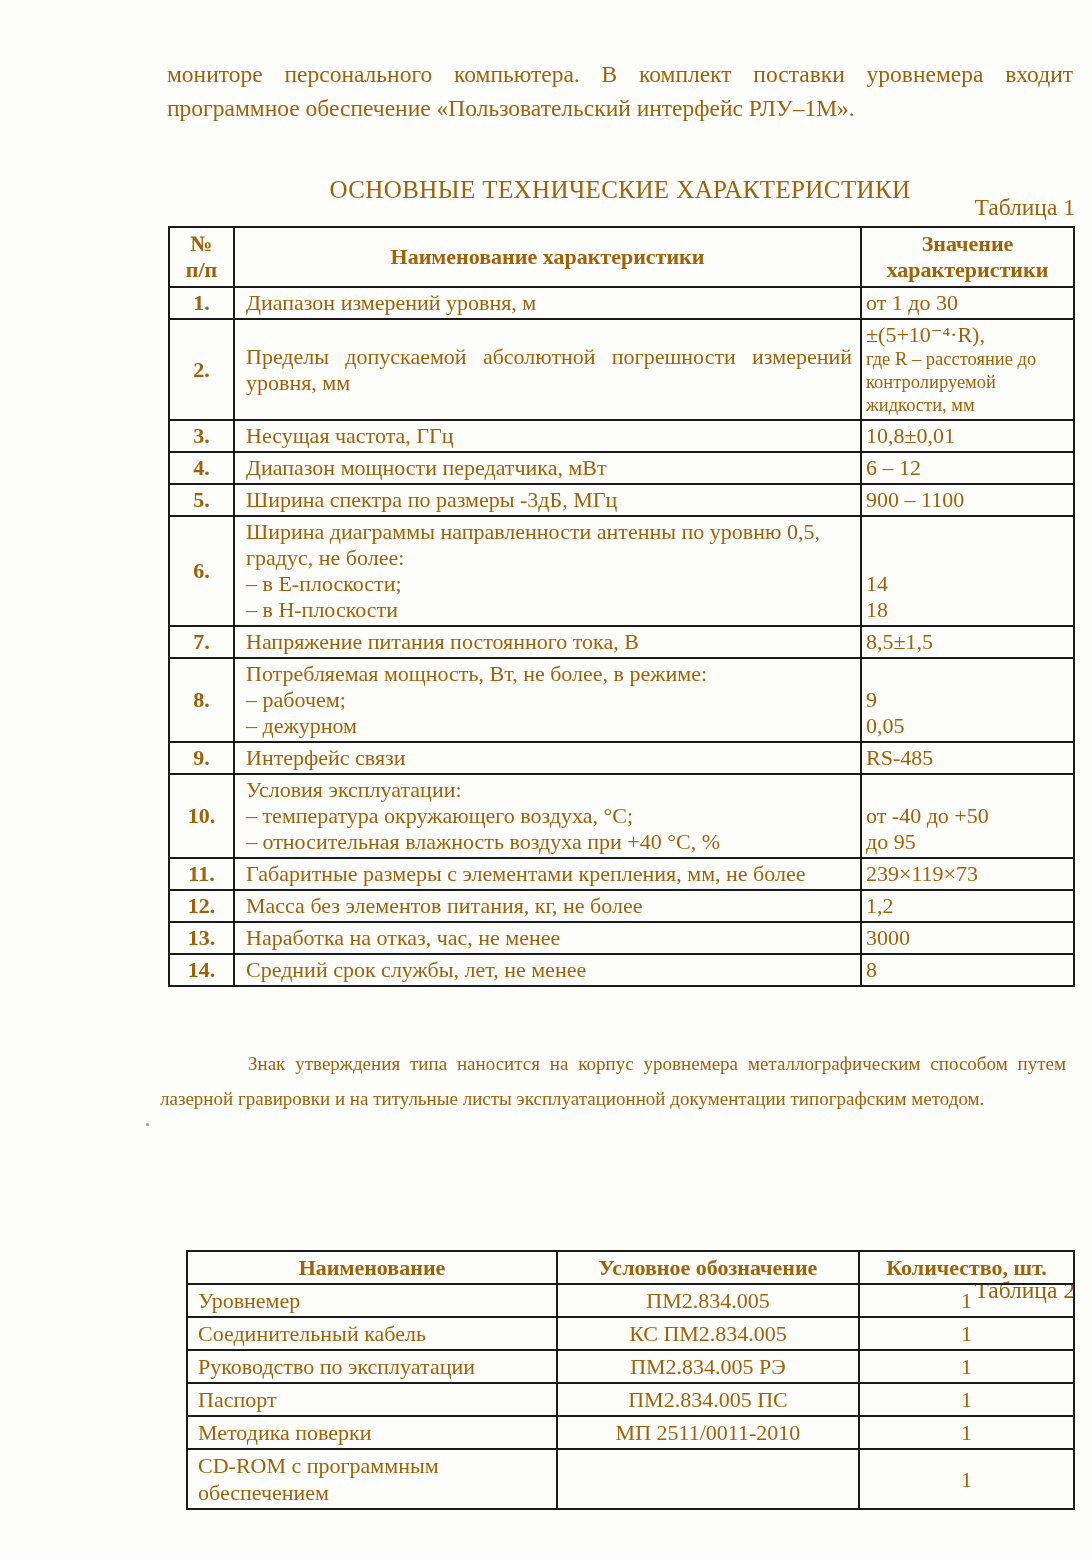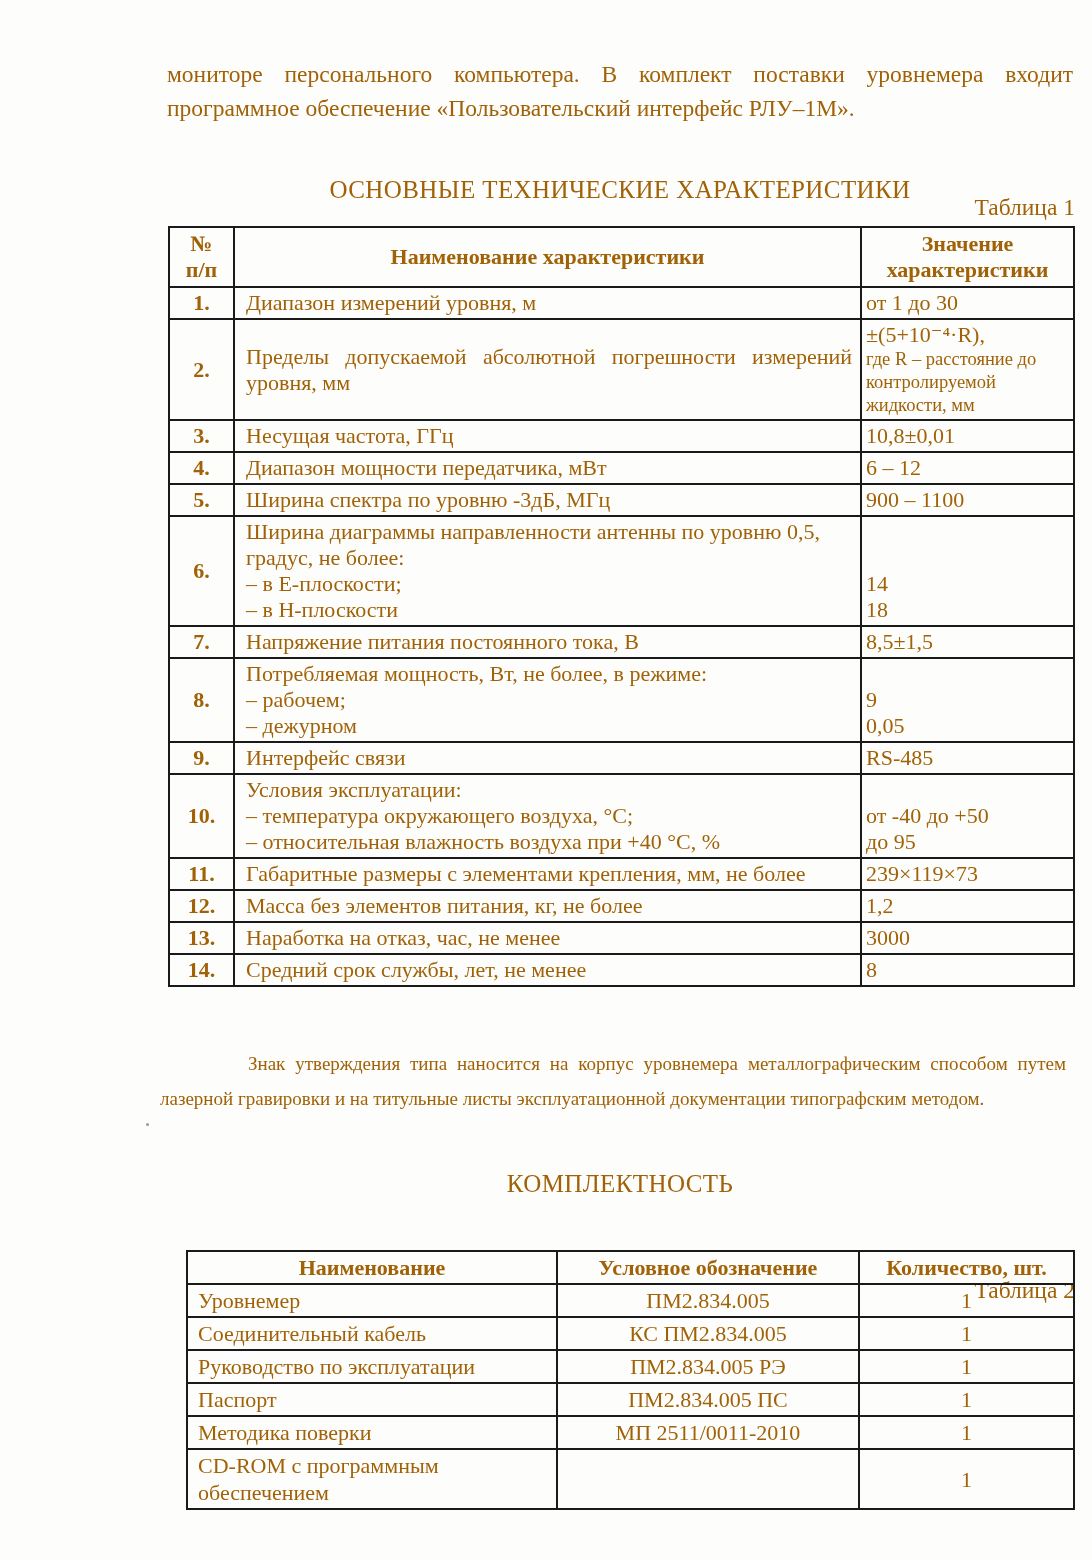--- a/index.html
+++ b/index.html
@@ -169,21 +169,21 @@
           <td class="td-name">Несущая частота, ГГц</td>
           <td class="td-val"><span class="val-main">10,8±0,01</span></td>
         </tr>
         <tr>
           <td class="td-num">4.</td>
           <td class="td-name">Диапазон мощности передатчика, мВт</td>
           <td class="td-val"><span class="val-main">6 – 12</span></td>
         </tr>
         <tr>
           <td class="td-num">5.</td>
-          <td class="td-name">Ширина спектра по уровню -3дБ, МГц</td>
+          <td class="td-name">Ширина спектра по размеры -3дБ, МГц</td>
           <td class="td-val"><span class="val-main">900 – 1100</span></td>
         </tr>
         <tr>
           <td class="td-num">6.</td>
           <td class="td-name">Ширина диаграммы направленности антенны по уровню 0,5,
 градус, не более:
 –  в Е-плоскости;
 –  в Н-плоскости</td>
           <td class="td-val"><span class="val-main">
 
@@ -239,21 +239,20 @@
           <td class="td-val"><span class="val-main">8</span></td>
         </tr>
       </tbody>
   </table>
 
 
   <p class="body-para">Знак утверждения типа наносится на корпус уровнемера металлографическим способом путем лазерной гравировки и на титульные листы эксплуатационной документации типографским методом.</p>
 
   <div class="scan-dot"></div>
 
-  <div class="section-title title-compl">КОМПЛЕКТНОСТЬ</div>
 
   <div class="table-label label-t2">Таблица 2</div>
 
   <table class="compl-table">
     <colgroup>
       <col style="width:370px">
       <col style="width:302px">
       <col style="width:215px">
     </colgroup>
     <thead>

